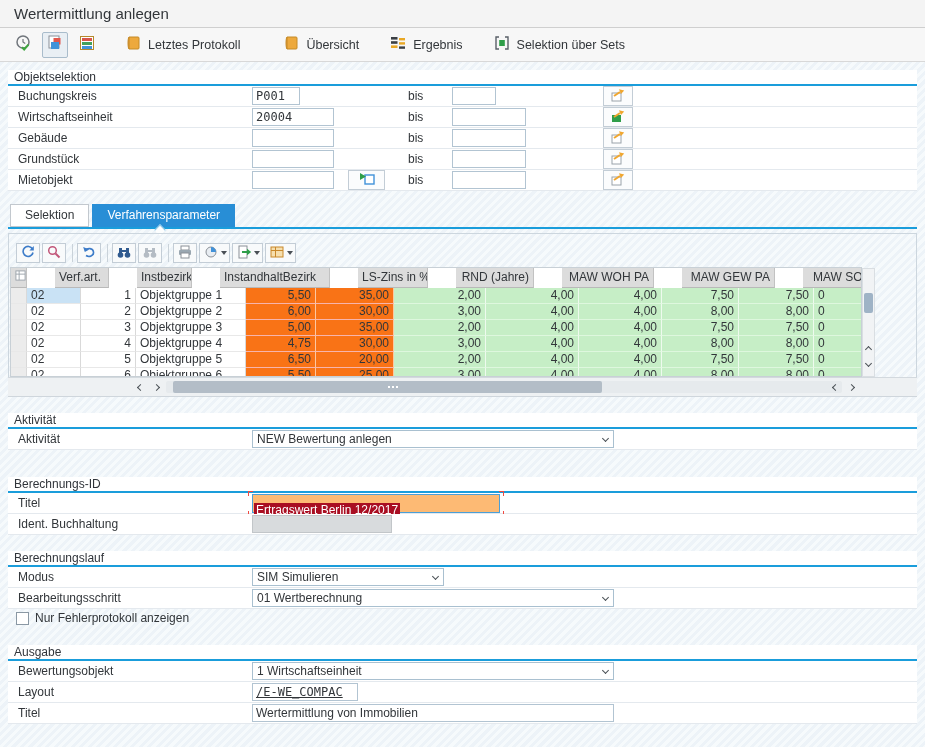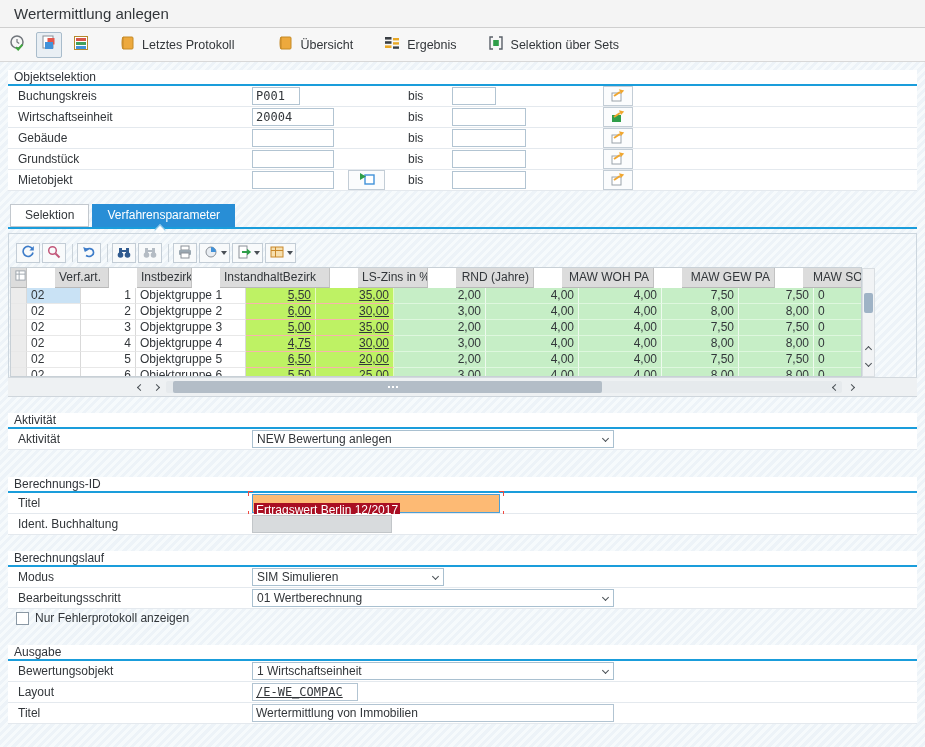--- a/index.html
+++ b/index.html
@@ -3,21 +3,21 @@
 <meta charset="utf-8">
 <style>
   * { box-sizing: border-box; margin: 0; padding: 0; }
   body { font-family: "Liberation Sans", sans-serif; font-size: 12px; color: #32363a; }
   .screen { position: relative; width: 925px; height: 747px; overflow: hidden; background: #fff; }
 
   
   .titlebar { position: absolute; left:0; top:0; width:925px; height:28px; background:#f4f4f4;
               border-bottom:1px solid #cfcfcf; line-height:28px; padding-left:14px; font-size:15px; color:#32363a; }
   .toolbar { position: absolute; left:0; top:28px; width:925px; height:34px; background:#f7f7f7;
-             border-bottom:1px solid #d8d8d8; display:flex; align-items:center; padding-left:4px; }
+             border-bottom:1px solid #d8d8d8; display:flex; align-items:center; padding-left:10px; }
   .icon-btn { width:26px; height:26px; display:flex; align-items:center; justify-content:center;
               background:transparent; border:1px solid transparent; margin-right:6px; }
   .icon-btn.pressed { border:1px solid #a9bccb; background:#e9eff4; border-radius:2px; }
   .txt-btn { display:flex; align-items:center; gap:6px; height:26px; padding:0 6px; margin-right:18px;
              font-size:12.5px; color:#32363a; background:transparent; border:none; }
   .tb-gap { width:12px; }
 
   
   .content { position:absolute; left:0; top:62px; width:925px; height:685px;
              background: repeating-linear-gradient(135deg, #edf3f8 0px, #edf3f8 3px, #f6fafc 3px, #f6fafc 6px); }
@@ -73,21 +73,21 @@
                line-height:19px; white-space:nowrap; overflow:hidden; padding:0 4px; }
   .grow { display:flex; height:16px; }
   .grow .gc { border-right:1px solid #d9d9d9; border-bottom:1px solid #e8e8e8; line-height:15px;
               white-space:nowrap; overflow:hidden; padding:0 4px; }
   .gc { flex:none; }
   .gc0{width:16px;} .gc1{width:54px;} .gc2{width:55px;} .gc3{width:110px;} .gc4{width:70px;}
   .gc5{width:78px;} .gc6{width:92px;} .gc7{width:93px;} .gc8{width:83px;} .gc9{width:77px;}
   .gc10{width:75px;} .gc11{width:49px;}
   .num { text-align:right; }
   .selcol { background:#ececec; }
-  .red { background:#bef264; border-right-color:rgba(255,255,255,.6) !important; border-bottom-color:#f7b4ac !important;text-decoration:underline; }
+  .red { background:#f97316; border-right-color:rgba(255,255,255,.6) !important; border-bottom-color:#f7b4ac !important; }
   .green { background:#c6eec6; border-right-color:rgba(255,255,255,.7) !important; border-bottom-color:#def7de !important; }
   .sel { background:#c9e2f5; }
 
   
   .vscroll { position:absolute; left:862px; top:268px; width:13px; height:109px; background:#f1f3f5; border:1px solid #d9dee2; }
   .vthumb { position:absolute; left:1px; top:24px; width:9px; height:20px; background:#9fb3c6; border-radius:2px; }
   .varrow { position:absolute; left:0; width:11px; height:12px; display:flex; align-items:center; justify-content:center; }
   .panel-footer { position:absolute; left:8px; top:377px; width:909px; height:20px; background:#eef1f3;
                   border-top:1px solid #d3d9de; border-bottom:1px solid #cfd6dc; }
   .hchev { position:absolute; top:3px; width:14px; height:13px; display:flex; align-items:center; justify-content:center; }

